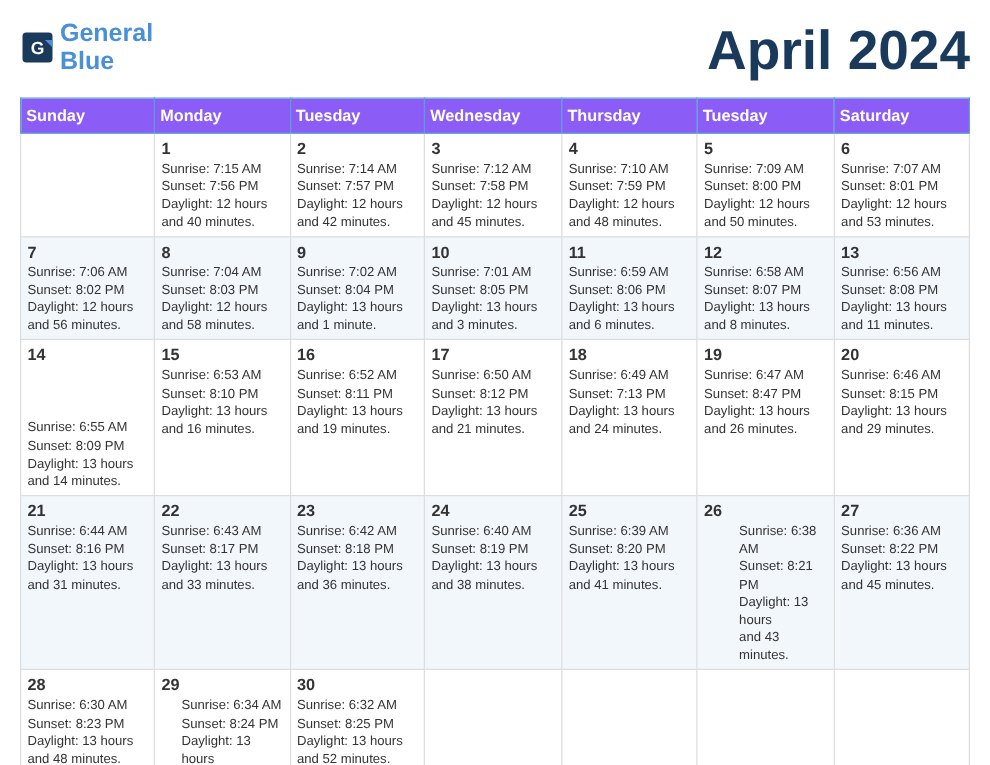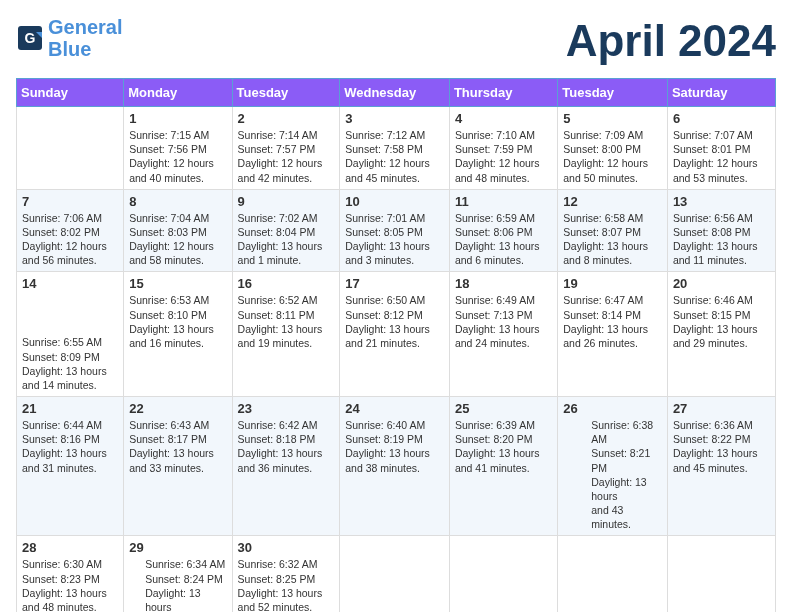--- a/index.html
+++ b/index.html
@@ -258,21 +258,21 @@
         <td>
           <span class="day-number">18</span>
           <div class="cell-text" style="white-space: pre-line;">Sunrise: 6:49 AM
 Sunset: 7:13 PM
 Daylight: 13 hours
 and 24 minutes.</div>
         </td>
         <td>
           <span class="day-number">19</span>
           <div class="cell-text" style="white-space: pre-line;">Sunrise: 6:47 AM
-Sunset: 8:14 PM
+Sunset: 8:47 PM
 Daylight: 13 hours
 and 26 minutes.</div>
         </td>
         <td>
           <span class="day-number">20</span>
           <div class="cell-text" style="white-space: pre-line;">Sunrise: 6:46 AM
 Sunset: 8:15 PM
 Daylight: 13 hours
 and 29 minutes.</div>
         </td>

